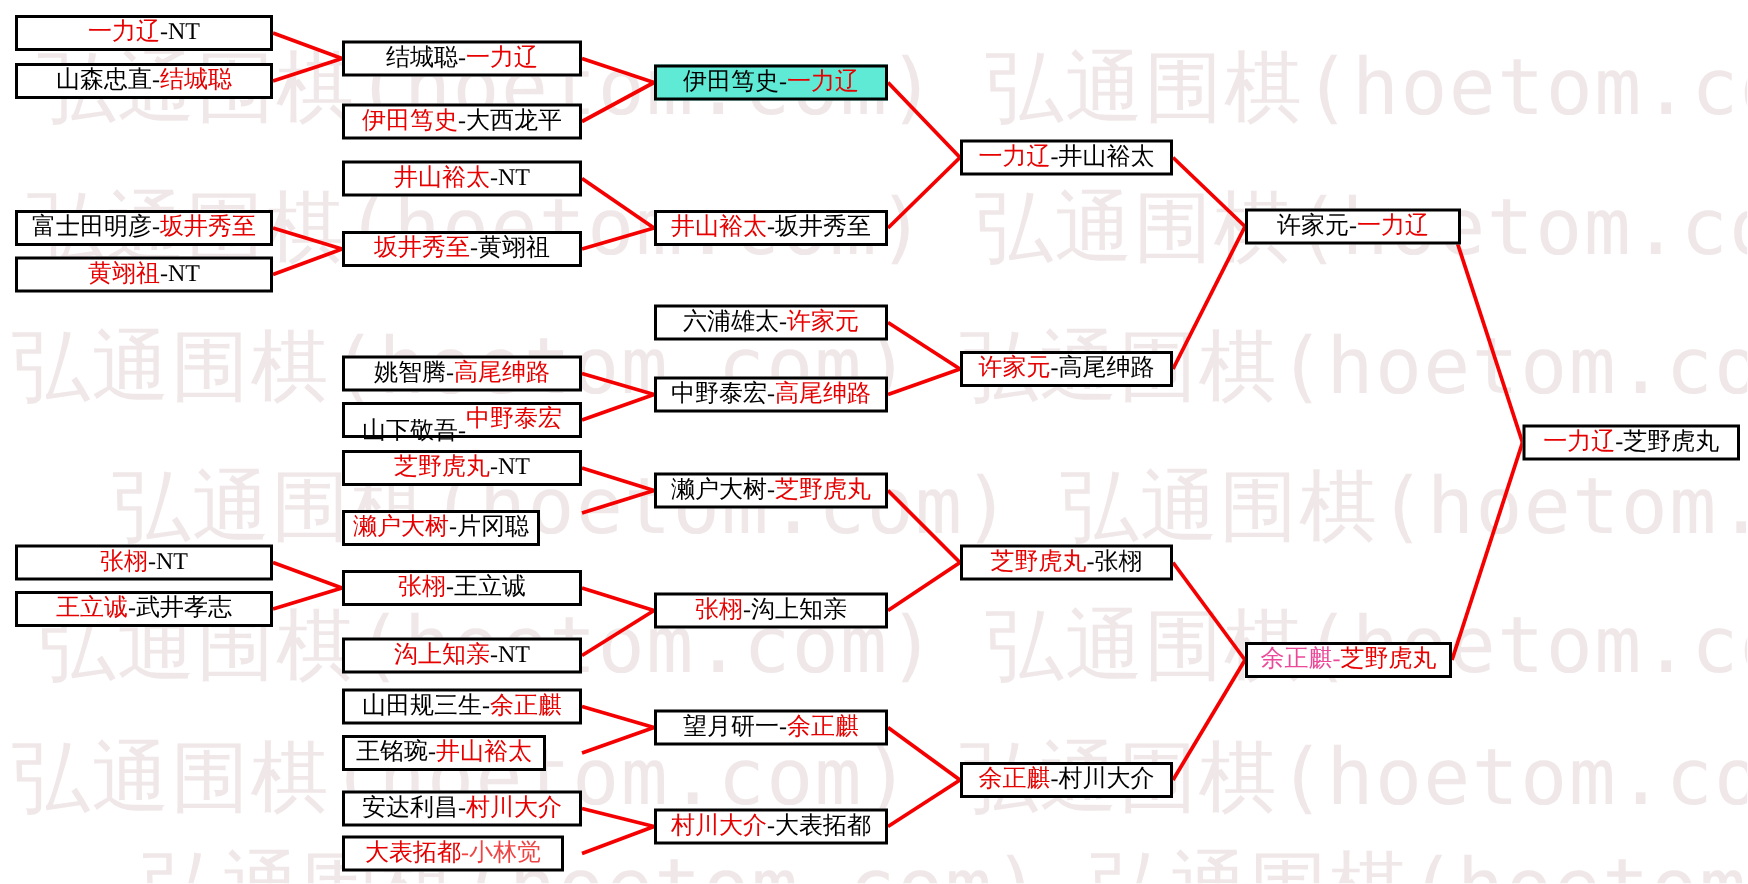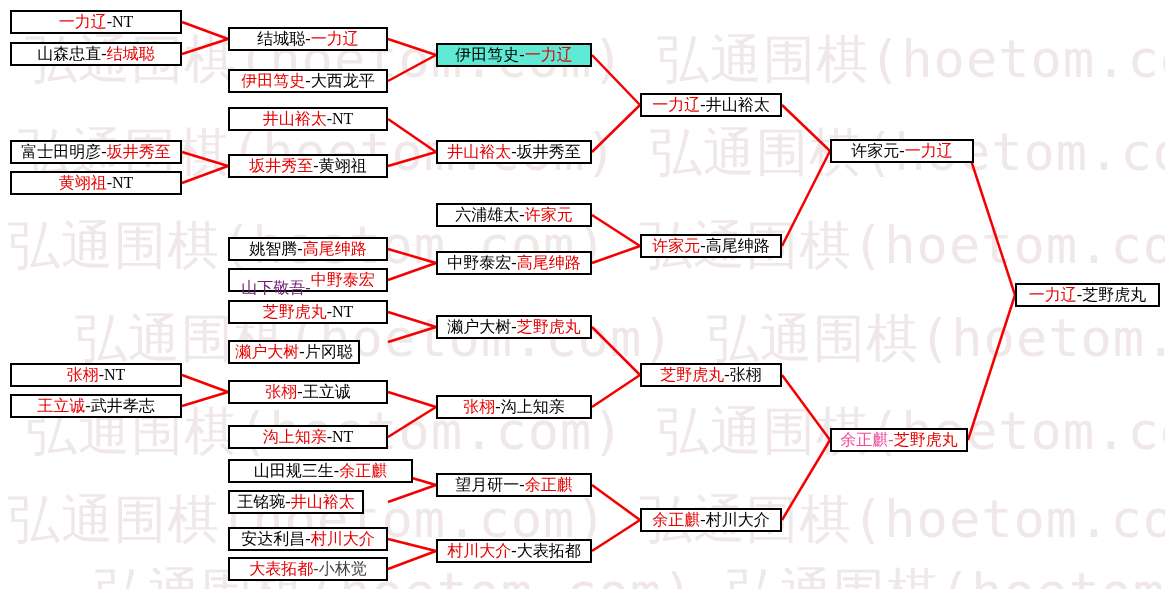--- a/index.html
+++ b/index.html
@@ -129,54 +129,54 @@
       </div>
       <div class="match" style="left: 228px; top: 154px; width: 160px; border-color: rgb(0, 0, 0); background: rgb(255, 255, 255);">
         <span class="p" style="color: rgb(230, 0, 0);">坂井秀至</span>
         <span class="p" style="color: rgb(0, 0, 0);">-黄翊祖</span>
       </div>
       <div class="match" style="left: 228px; top: 237px; width: 160px; border-color: rgb(0, 0, 0); background: rgb(255, 255, 255);">
         <span class="p" style="color: rgb(0, 0, 0);">姚智腾-</span>
         <span class="p" style="color: rgb(230, 0, 0);">高尾绅路</span>
       </div>
       <div class="match" style="left: 228px; top: 268px; width: 160px; border-color: rgb(0, 0, 0); background: rgb(255, 255, 255);">
-        <span class="p" style="color: #701a75; margin-top: 16px;">山下敬吾-</span>
+        <span class="p" style="color: #000000; margin-top: 16px;">山下敬吾-</span>
         <span class="p" style="color: rgb(230, 0, 0);">中野泰宏</span>
       </div>
       <div class="match" style="left: 228px; top: 300px; width: 160px; border-color: rgb(0, 0, 0); background: rgb(255, 255, 255);">
         <span class="p" style="color: rgb(230, 0, 0);">芝野虎丸</span>
         <span class="p" style="color: rgb(0, 0, 0);">-NT</span>
       </div>
       <div class="match" style="left: 228px; top: 340px; width: 132px; border-color: rgb(0, 0, 0); background: rgb(255, 255, 255);">
         <span class="p" style="color: rgb(230, 0, 0);">濑户大树</span>
         <span class="p" style="color: rgb(0, 0, 0);">-片冈聪</span>
       </div>
       <div class="match" style="left: 228px; top: 380px; width: 160px; border-color: rgb(0, 0, 0); background: rgb(255, 255, 255);">
         <span class="p" style="color: rgb(230, 0, 0);">张栩</span>
         <span class="p" style="color: rgb(0, 0, 0);">-王立诚</span>
       </div>
       <div class="match" style="left: 228px; top: 425px; width: 160px; border-color: rgb(0, 0, 0); background: rgb(255, 255, 255);">
         <span class="p" style="color: rgb(230, 0, 0);">沟上知亲</span>
         <span class="p" style="color: rgb(0, 0, 0);">-NT</span>
       </div>
-      <div class="match" style="left: 228px; top: 459px; width: 185px; border-color: rgb(0, 0, 0); background: rgb(255, 255, 255);">
+      <div class="match" style="left: 228px; top: 459px; width: 160px; border-color: rgb(0, 0, 0); background: rgb(255, 255, 255);">
         <span class="p" style="color: rgb(0, 0, 0);">山田规三生-</span>
         <span class="p" style="color: rgb(230, 0, 0);">余正麒</span>
       </div>
       <div class="match" style="left: 228px; top: 490px; width: 136px; border-color: rgb(0, 0, 0); background: rgb(255, 255, 255);">
         <span class="p" style="color: rgb(0, 0, 0);">王铭琬-</span>
         <span class="p" style="color: rgb(230, 0, 0);">井山裕太</span>
       </div>
       <div class="match" style="left: 228px; top: 527px; width: 160px; border-color: rgb(0, 0, 0); background: rgb(255, 255, 255);">
         <span class="p" style="color: rgb(0, 0, 0);">安达利昌-</span>
         <span class="p" style="color: rgb(230, 0, 0);">村川大介</span>
       </div>
-      <div class="match" style="left: 228px; top: 557px; width: 160px; border-color: rgb(0, 0, 0); background: rgb(255, 255, 255);">
+      <div class="match" style="left: 228px; top: 557px; width: 148px; border-color: rgb(0, 0, 0); background: rgb(255, 255, 255);">
         <span class="p" style="color: rgb(230, 0, 0);">大表拓都</span>
-        <span class="p" style="color: #404040;">-小林觉</span>
+        <span class="p" style="color: #ef4444;">-小林觉</span>
       </div>
       <div class="match" style="left: 436px; top: 43px; width: 156px; border-color: rgb(0, 0, 0); background: #5eead4;">
         <span class="p" style="color: rgb(0, 0, 0);">伊田笃史-</span>
         <span class="p" style="color: rgb(230, 0, 0);">一力辽</span>
       </div>
       <div class="match" style="left: 436px; top: 140px; width: 156px; border-color: rgb(0, 0, 0); background: rgb(255, 255, 255);">
         <span class="p" style="color: rgb(230, 0, 0);">井山裕太</span>
         <span class="p" style="color: rgb(0, 0, 0);">-坂井秀至</span>
       </div>
       <div class="match" style="left: 436px; top: 203px; width: 156px; border-color: rgb(0, 0, 0); background: rgb(255, 255, 255);">

